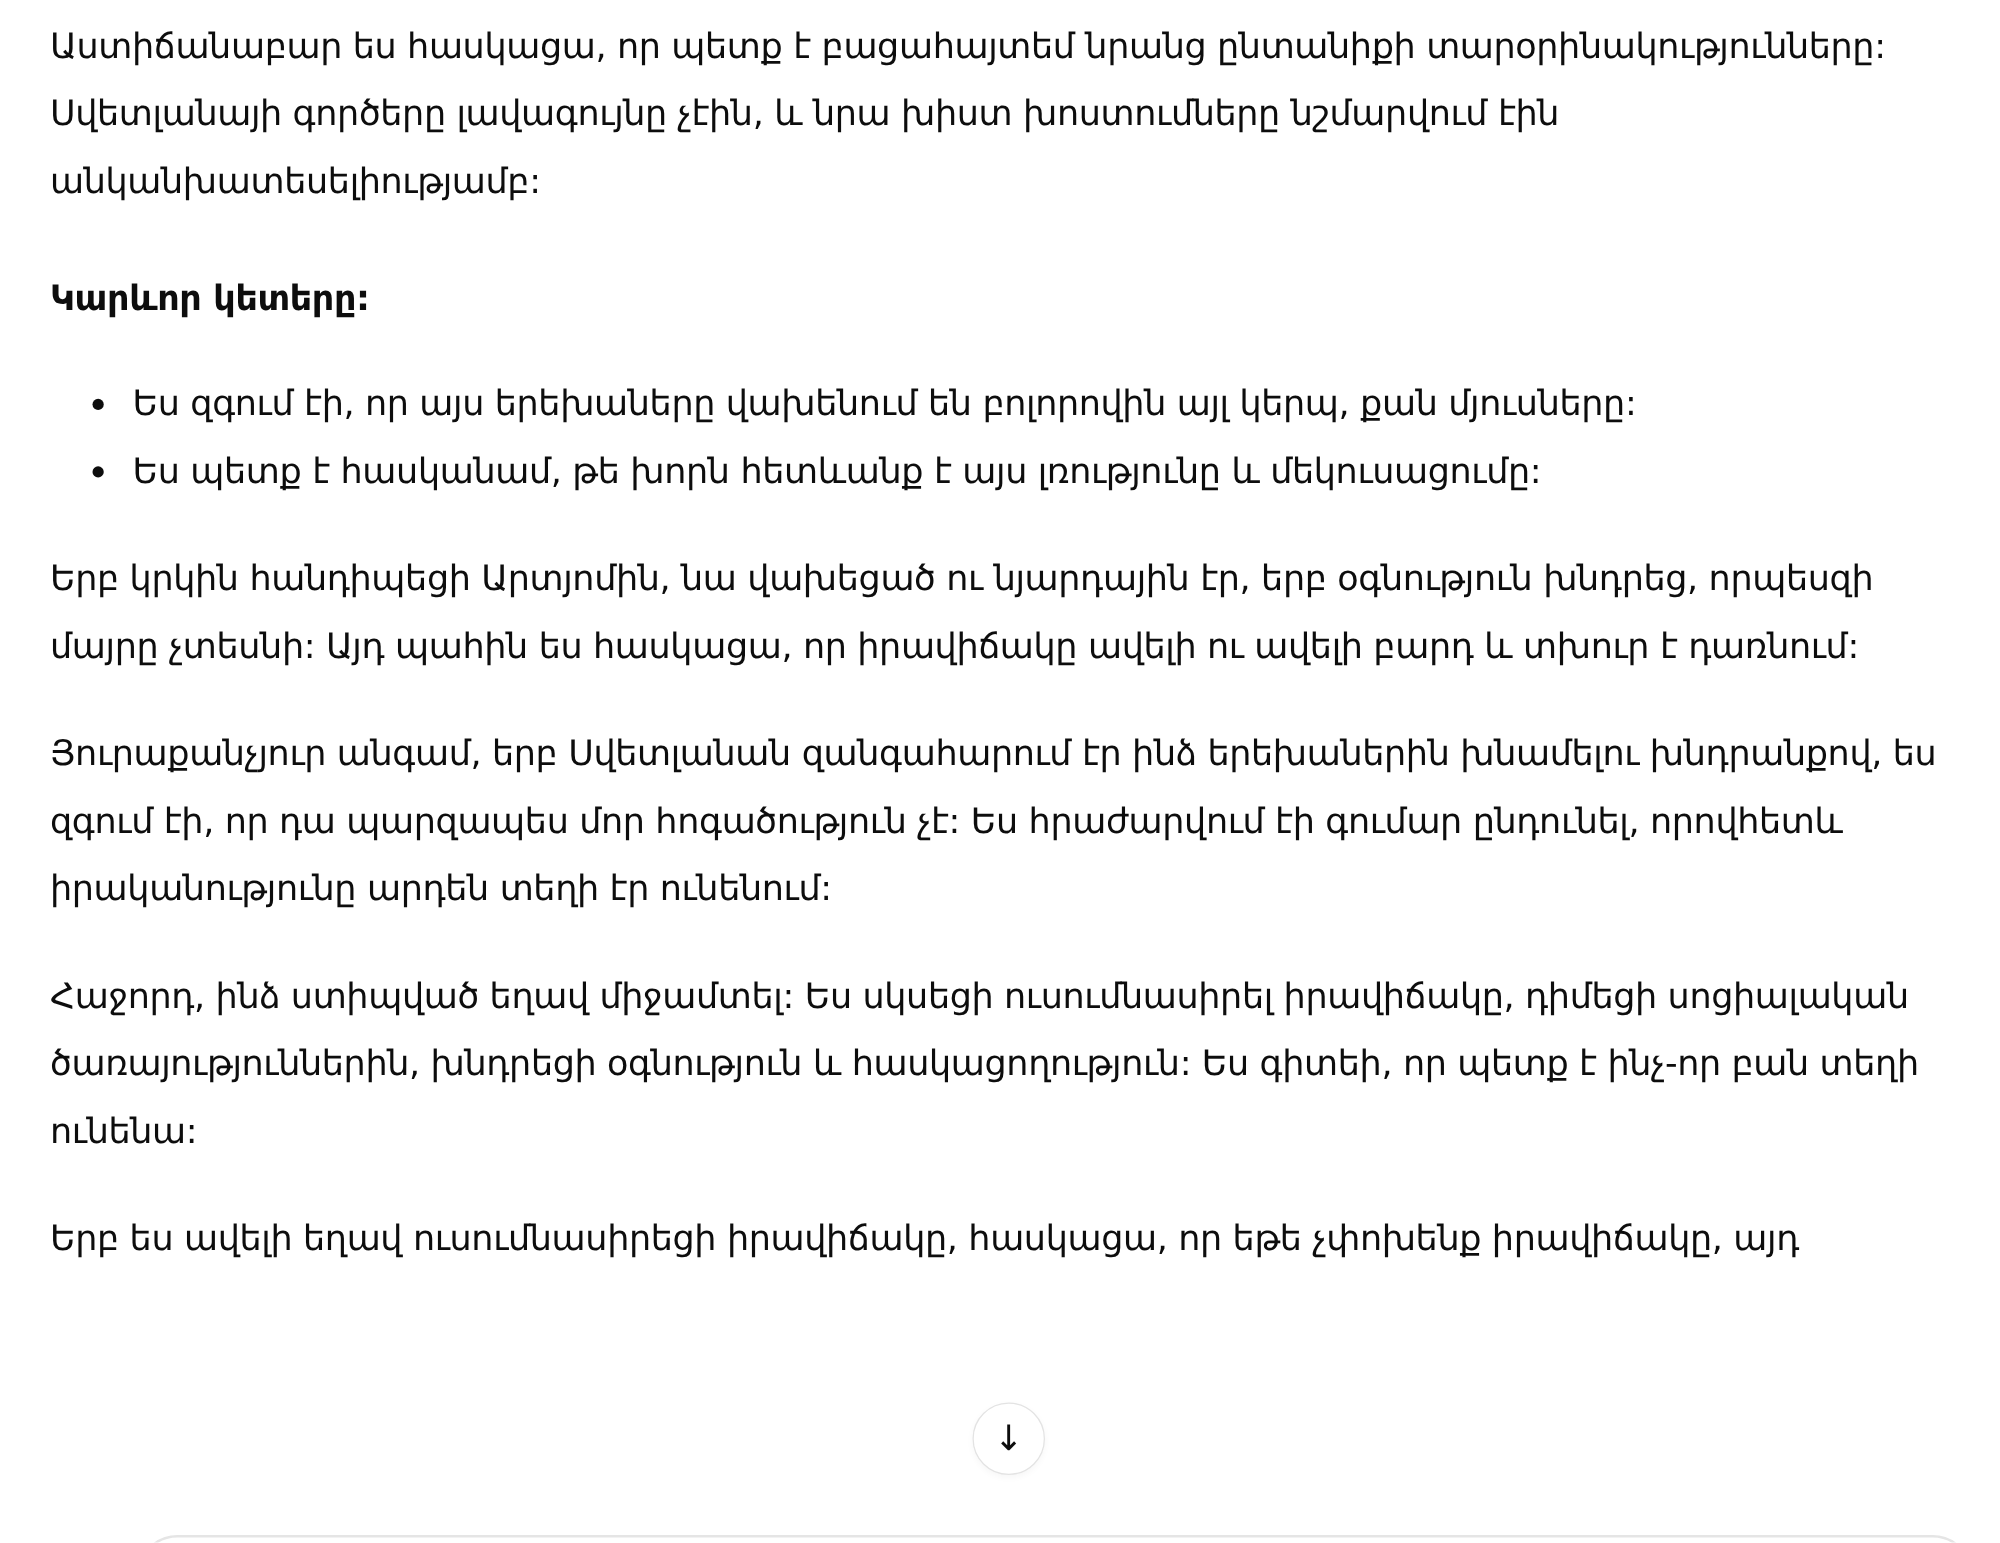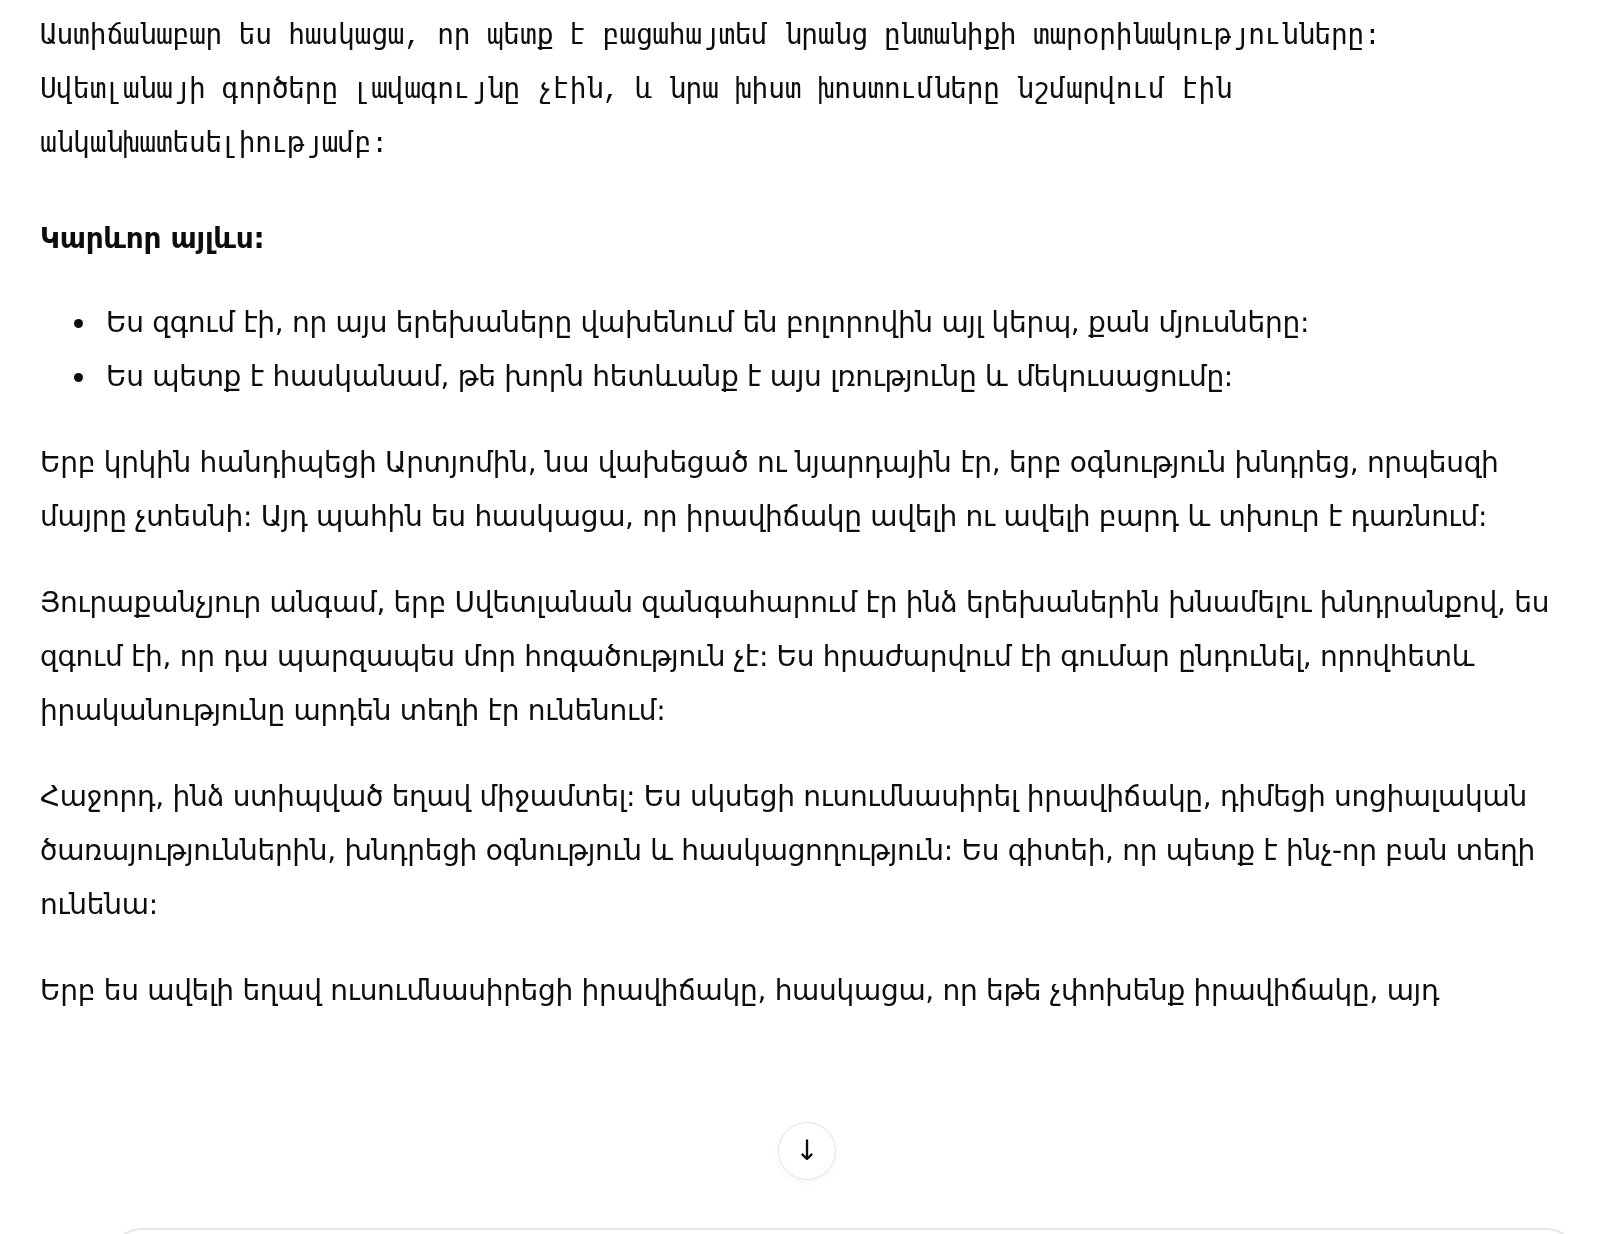--- a/index.html
+++ b/index.html
@@ -19,21 +19,20 @@
     padding: 10px 40px 0 40px;
     font-size: 28px;
     line-height: 54px;
     letter-spacing: -0.3px;
   }
   .chat p {
     margin: 32px 0;
   }
   .chat p:first-child {
     margin-top: 0;
-    font-family: Liberation Mono, monospace;
   }
   .chat h3 {
     font-size: 28px;
     line-height: 54px;
     font-weight: bold;
     margin: 40px 0 30px 0;
   }
   .chat ul {
     margin: 30px 0;
     padding-left: 58px;
@@ -76,21 +75,21 @@
     box-sizing: border-box;
   }
 </style>
 </head>
 <body>
 
 <div class="chat">
   <div>
     <p>Աստիճանաբար ես հասկացա, որ պետք է բացահայտեմ նրանց ընտանիքի տարօրինակությունները: Սվետլանայի գործերը լավագույնը չէին, և նրա խիստ խոստումները նշմարվում էին անկանխատեսելիությամբ:</p>
 
-    <h3>Կարևոր այլևս:</h3>
+    <h3>Կարևոր կետերը:</h3>
 
     <ul>
       <li>Ես զգում էի, որ այս երեխաները վախենում են բոլորովին այլ կերպ, քան մյուսները:</li>
       <li>Ես պետք է հասկանամ, թե խորն հետևանք է այս լռությունը և մեկուսացումը:</li>
     </ul>
 
 
     <p>Երբ կրկին հանդիպեցի Արտյոմին, նա վախեցած ու նյարդային էր, երբ օգնություն խնդրեց, որպեսզի մայրը չտեսնի: Այդ պահին ես հասկացա, որ իրավիճակը ավելի ու ավելի բարդ և տխուր է դառնում:</p>
 
     <p>Յուրաքանչյուր անգամ, երբ Սվետլանան զանգահարում էր ինձ երեխաներին խնամելու խնդրանքով, ես զգում էի, որ դա պարզապես մոր հոգածություն չէ: Ես հրաժարվում էի գումար ընդունել, որովհետև իրականությունը արդեն տեղի էր ունենում:</p>

